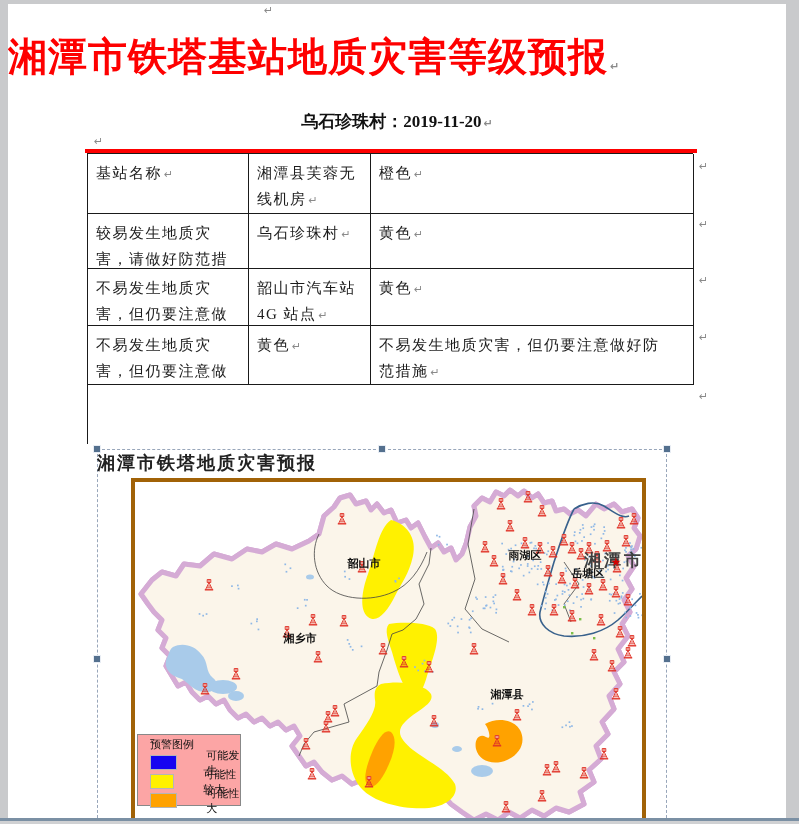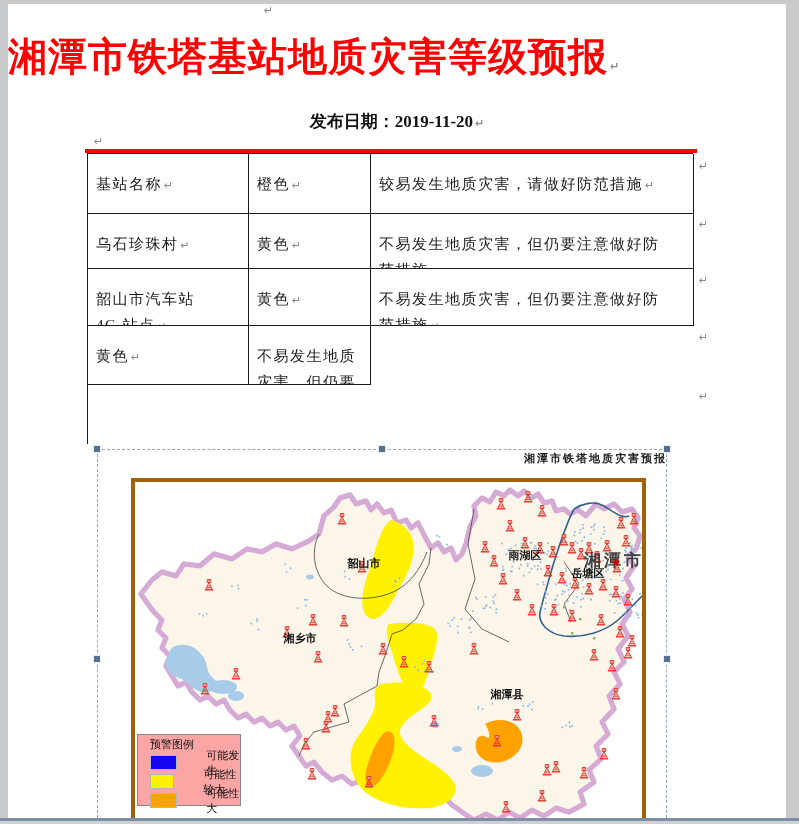--- a/index.html
+++ b/index.html
@@ -28,35 +28,35 @@
   
   #wtable{
     left:79px;top:149px;width:606px;height:291px;
     display:grid;grid-template-columns:161px 122px 323px;
     grid-template-rows:60px 55px 57px 59px 60px;
     border-left:1px solid #1a1a1a;border-top:1px solid #1a1a1a;
     box-sizing:border-box;
   }
   #wtable .cell{
     border-right:1px solid #1a1a1a;border-bottom:1px solid #1a1a1a;
-    padding:17px 6px 0 8px;font-size:15px;color:#1c1c1c;line-height:26px;
+    padding:6px 6px 0 8px;font-size:15px;color:#1c1c1c;line-height:26px;
     overflow:hidden;box-sizing:border-box;
   }
   .ctext{white-space:pre-line;letter-spacing:1.5px;}
   .rowmark{position:absolute;left:691px;color:#8a8a8a;font-size:11px;font-family:"DejaVu Sans",sans-serif;}
   
   #sel-frame{
     left:89px;top:445px;width:570px;height:369px;
     border-left:1px dashed #98a6ba;border-right:1px dashed #98a6ba;border-top:1px dashed #98a6ba;
     box-sizing:border-box;
   }
   .handle{position:absolute;width:8px;height:8px;background:#54708e;border:1px solid #e8edf4;box-sizing:border-box;}
   #map-title{
-    left:89px;top:447px;width:570px;text-align:right;
-    font-size:11px;color:#222;letter-spacing:2px;font-weight:bold;
+    left:89px;top:447px;width:570px;text-align:left;
+    font-size:18px;color:#222;letter-spacing:2px;font-weight:bold;
   }
   #map-box{
     left:123px;top:474px;width:507px;height:340px;
     border:4px solid #a16207;background:#ffffff;overflow:hidden;box-sizing:content-box;
   }
   #legend{
     position:absolute;left:2px;top:252px;width:104px;height:72px;
     background:#fca5a5;border:1px solid #888;
     font-family:"Liberation Sans","DejaVu Sans",sans-serif;
     font-size:11px;color:#111;padding:2px 0 0 12px;box-sizing:border-box;
@@ -69,29 +69,31 @@
 </style>
 </head>
 <body>
 
 <div id="page">
 
   <span class="abs mk" style="left:254px;top:0px;">↵</span>
 
   <div id="doc-title" class="abs"><span>湘潭市铁塔基站地质灾害等级预报</span><span class="mk">↵</span></div>
 
-  <div id="date-line" class="abs"><span>发布日期：</span><span>2019-11-20</span><span class="mk">↵</span></div>
+  <div id="date-line" class="abs"><span>乌石珍珠村：</span><span>2019-11-20</span><span class="mk">↵</span></div>
 
   <span class="abs mk" style="left:84px;top:131px;">↵</span>
 
   <div id="red-rule" class="abs"></div>
 
   <div id="wtable" class="abs">
     <div class="cell"><span class="ctext">基站名称</span><span class="mk">↵</span></div>
 
+    <div class="cell"><span class="ctext">湘潭县芙蓉无
+线机房</span><span class="mk">↵</span></div>
     <div class="cell"><span class="ctext">橙色</span><span class="mk">↵</span></div>
     <div class="cell"><span class="ctext">较易发生地质灾害，请做好防范措施</span><span class="mk">↵</span></div>
 
     <div class="cell"><span class="ctext">乌石珍珠村</span><span class="mk">↵</span></div>
     <div class="cell"><span class="ctext">黄色</span><span class="mk">↵</span></div>
     <div class="cell"><span class="ctext">不易发生地质灾害，但仍要注意做好防
 范措施</span><span class="mk">↵</span></div>
 
     <div class="cell"><span class="ctext">韶山市汽车站
 4G 站点</span><span class="mk">↵</span></div>

